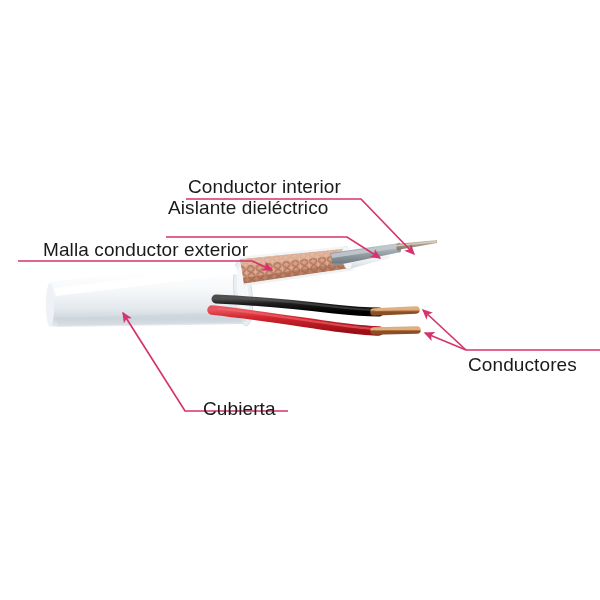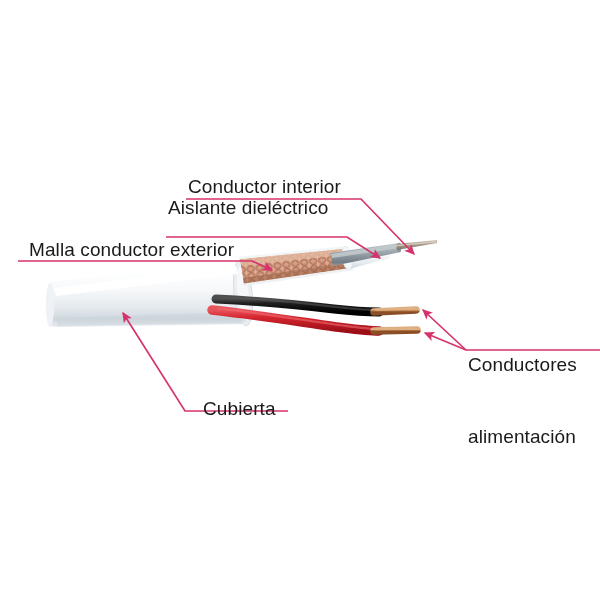--- a/index.html
+++ b/index.html
@@ -206,22 +206,21 @@
       <path d="M 600,350 L 466,350"></path>
       <path d="M 466,350 L 423,310" marker-end="url(#arrowPink)"></path>
       <path d="M 466,350 L 425,333" marker-end="url(#arrowPink)"></path>
     </g>
   </svg>
 
   <div class="label" style="left:188px; top:175px;">Conductor interior</div>
 
   <div class="label" style="left:168px; top:196px;">Aislante dieléctrico</div>
 
-  <div class="label" style="left:29px; top:238px;">Malla conductor exterior</div>
+  <div class="label" style="left:43px; top:238px;">Malla conductor exterior</div>
 
   <div class="label" style="left:203px; top:397px;">Cubierta</div>
 
   <div class="label two-line" style="left:468px; top:305px;">
     <div>Conductores</div>
-    <div>alimentación</div>
   </div>
 
 </div>
 
 </body></html>

